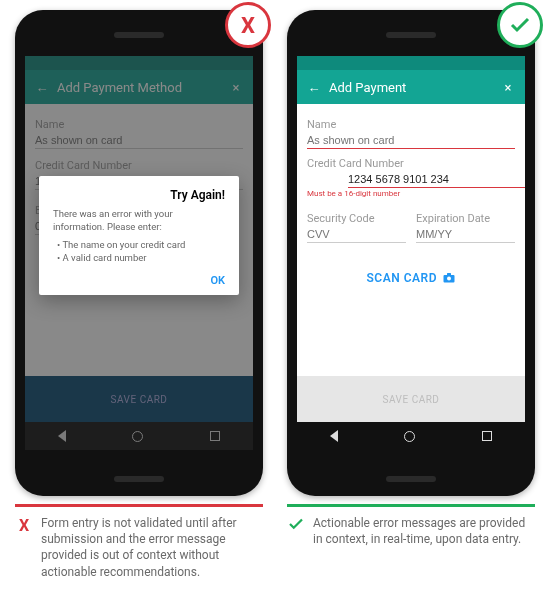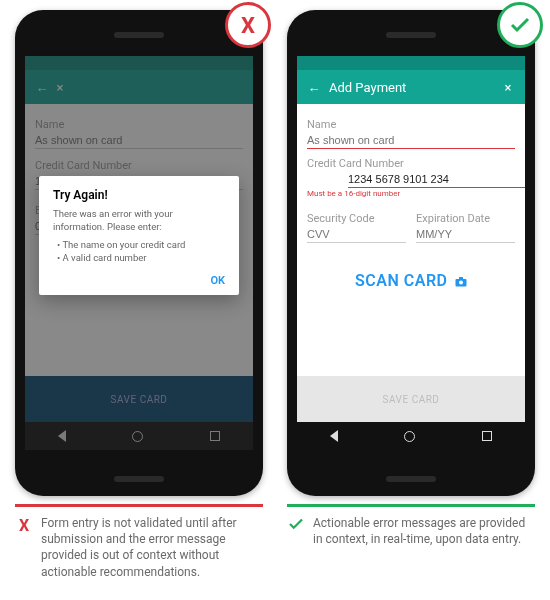--- a/index.html
+++ b/index.html
@@ -22,33 +22,33 @@
   .appbar .back { width: 18px; text-align: center; }
   .appbar .title { flex: 1; padding-left: 6px; }
   .appbar .close { width: 18px; text-align: center; }
   .content { flex: 1; background: #fff; padding: 8px 10px; font-size: 10px; color: #555; }
   .field-label { color: #9a9a9a; font-size: 11px; margin-top: 6px; }
   .field-input { border: none; border-bottom: 1px solid #ccc; width: 100%; font-size: 11px; padding: 3px 0 2px 0; background: transparent; color: #666; }
   .field-input.err { border-bottom: 1px solid #d9363e; }
   .err-text { color: #d9363e; font-size: 8px; margin-top: 1px; }
   .two { display: flex; gap: 10px; margin-top: 8px; }
   .two > div { flex: 1; }
-  .scan { text-align: center; color: #2196f3; font-weight: 600; font-size: 16px; margin-top: 28px; letter-spacing: .5px; }
+  .scan { text-align: center; color: #2196f3; font-weight: 600; font-size: 12px; margin-top: 28px; letter-spacing: .5px; }
   .savebar { height: 46px; display: flex; align-items: center; justify-content: center; font-size: 10px; letter-spacing: .5px; }
   .savebar.dark { background: #0a4a72; color: #aad; }
   .savebar.light { background: #e6e6e6; color: #bdbdbd; }
   .navbar { height: 28px; background: #111; display: flex; align-items: center; justify-content: space-around; }
   .navbar span { color: #ddd; font-size: 12px; }
   .navbar .tri { width:0;height:0;border-top:6px solid transparent;border-bottom:6px solid transparent;border-right:8px solid #ddd; }
   .navbar .circ { width:11px;height:11px;border:1.5px solid #ddd;border-radius:50%; }
   .navbar .sq { width:10px;height:10px;border:1.5px solid #ddd; }
 
   .dim { position: absolute; inset:0; background: rgba(40,40,40,0.55); z-index:2; }
   .dialog { position: absolute; top: 120px; left: 14px; right: 14px; background: #fff; padding: 12px 14px 8px 14px; z-index:3; box-shadow: 0 6px 20px rgba(0,0,0,.3); border-radius: 2px; }
-  .dialog h4 { font-size: 12px; margin-bottom: 6px; font-weight: 600; }
+  .dialog h4 { font-size: 12px; margin-bottom: 6px; font-weight: 600; text-align: right; }
   .dialog p { font-size: 9.5px; color: #666; line-height: 1.35; }
   .dialog ul { margin: 4px 0 0 4px; padding: 0; list-style: none; }
   .dialog li { font-size: 9.5px; color: #666; line-height: 1.4; }
   .dialog li::before { content: "• "; }
   .dialog .ok { text-align: right; color: #2196f3; font-weight: 600; font-size: 11px; margin-top: 10px; }
 
   .underline { width: 248px; height: 3px; margin-top: 8px; }
   .underline.bad { background: #d9363e; }
   .underline.good { background: #1fae5a; }
 
@@ -67,20 +67,21 @@
     <div class="phone-wrap">
       <div class="badge bad">
           <span>X</span>
         </div>
       <div class="phone">
         <div class="speaker"></div>
         <div class="screen">
           <div class="statusbar"></div>
           <div class="appbar">
             <span class="back">←</span>
+            <span class="title">Add Payment Method</span>
             <span class="close">×</span>
           </div>
           <div class="content">
             <div class="field-label">Name</div>
             <input class="field-input" placeholder="As shown on card" style="">
             <div class="field-label" style="margin-top:10px">Credit Card Number</div>
             <input class="field-input" value="123" style="">
             <div class="two">
               <div>
                 <div class="field-label">Ex</div>

